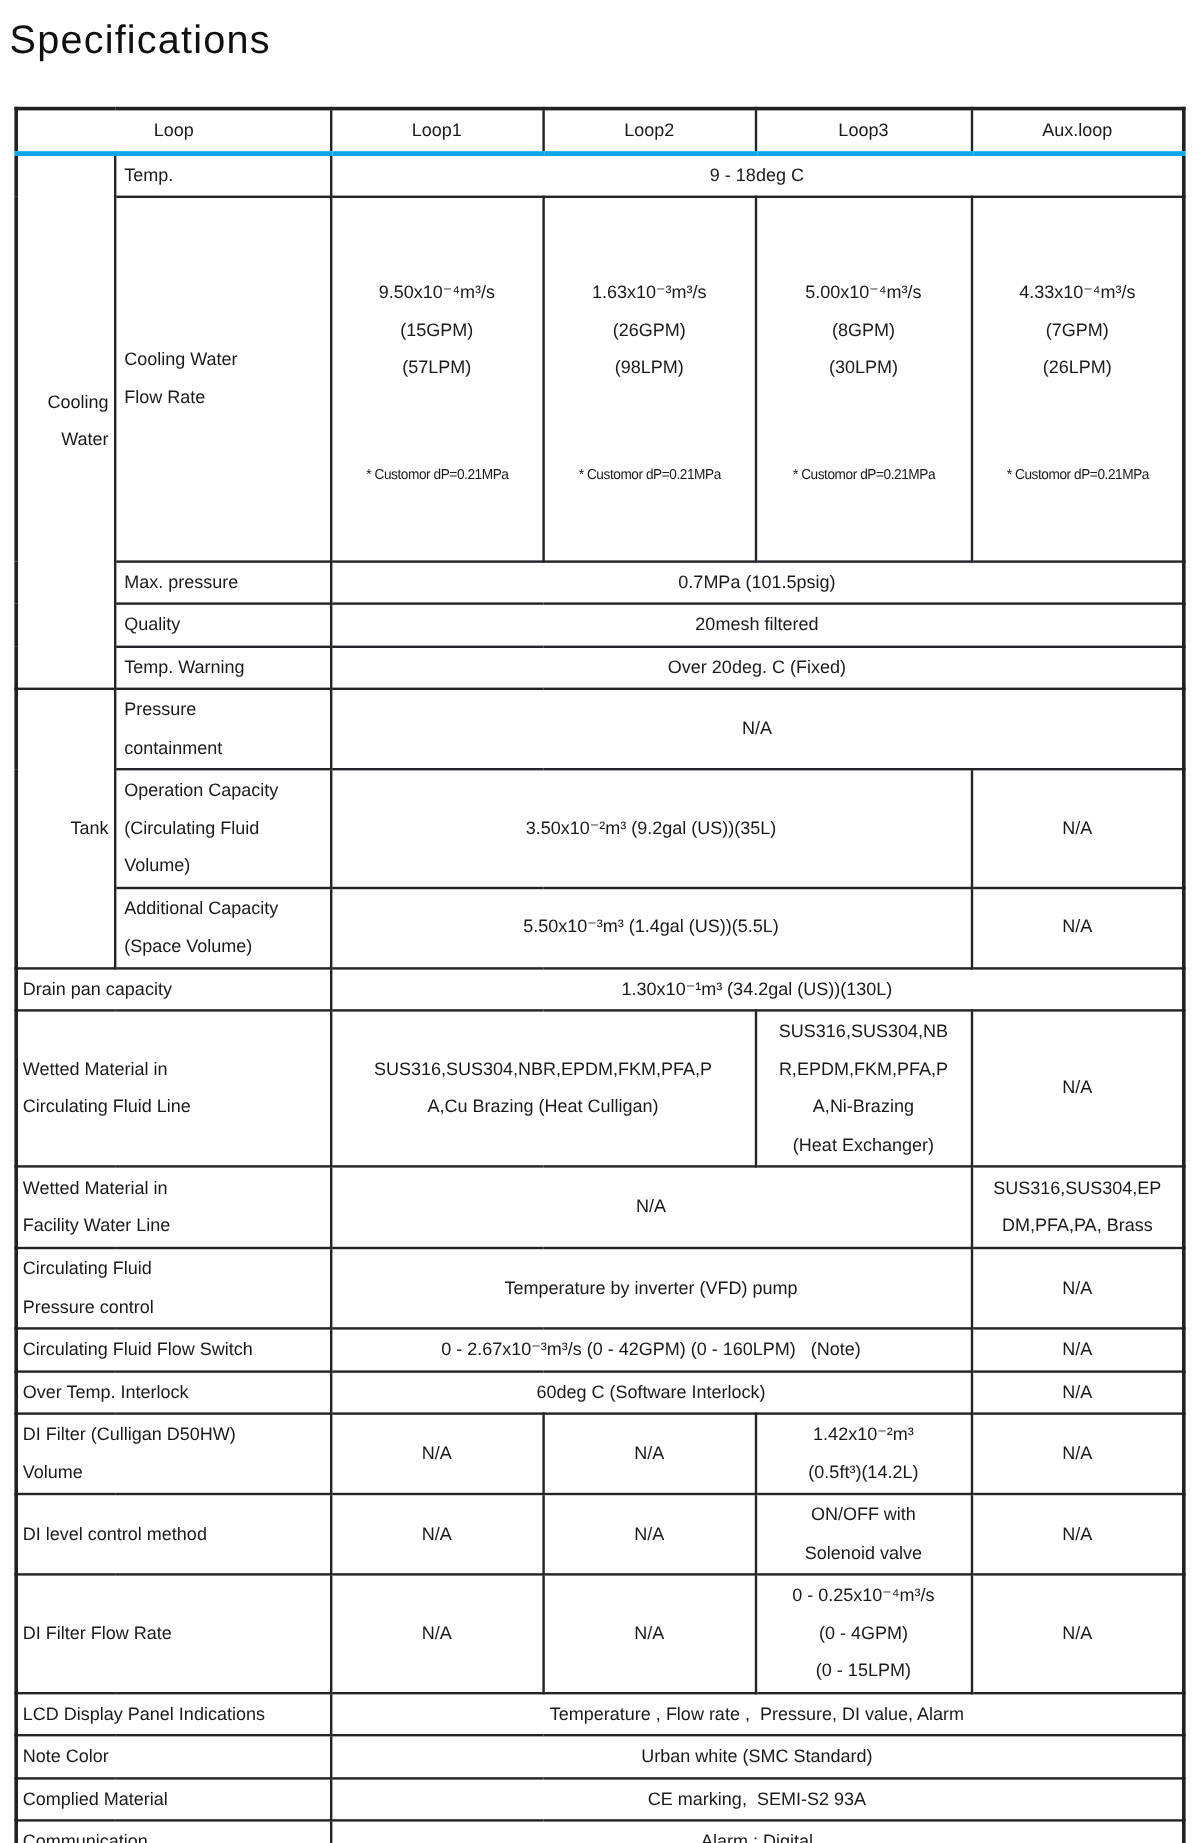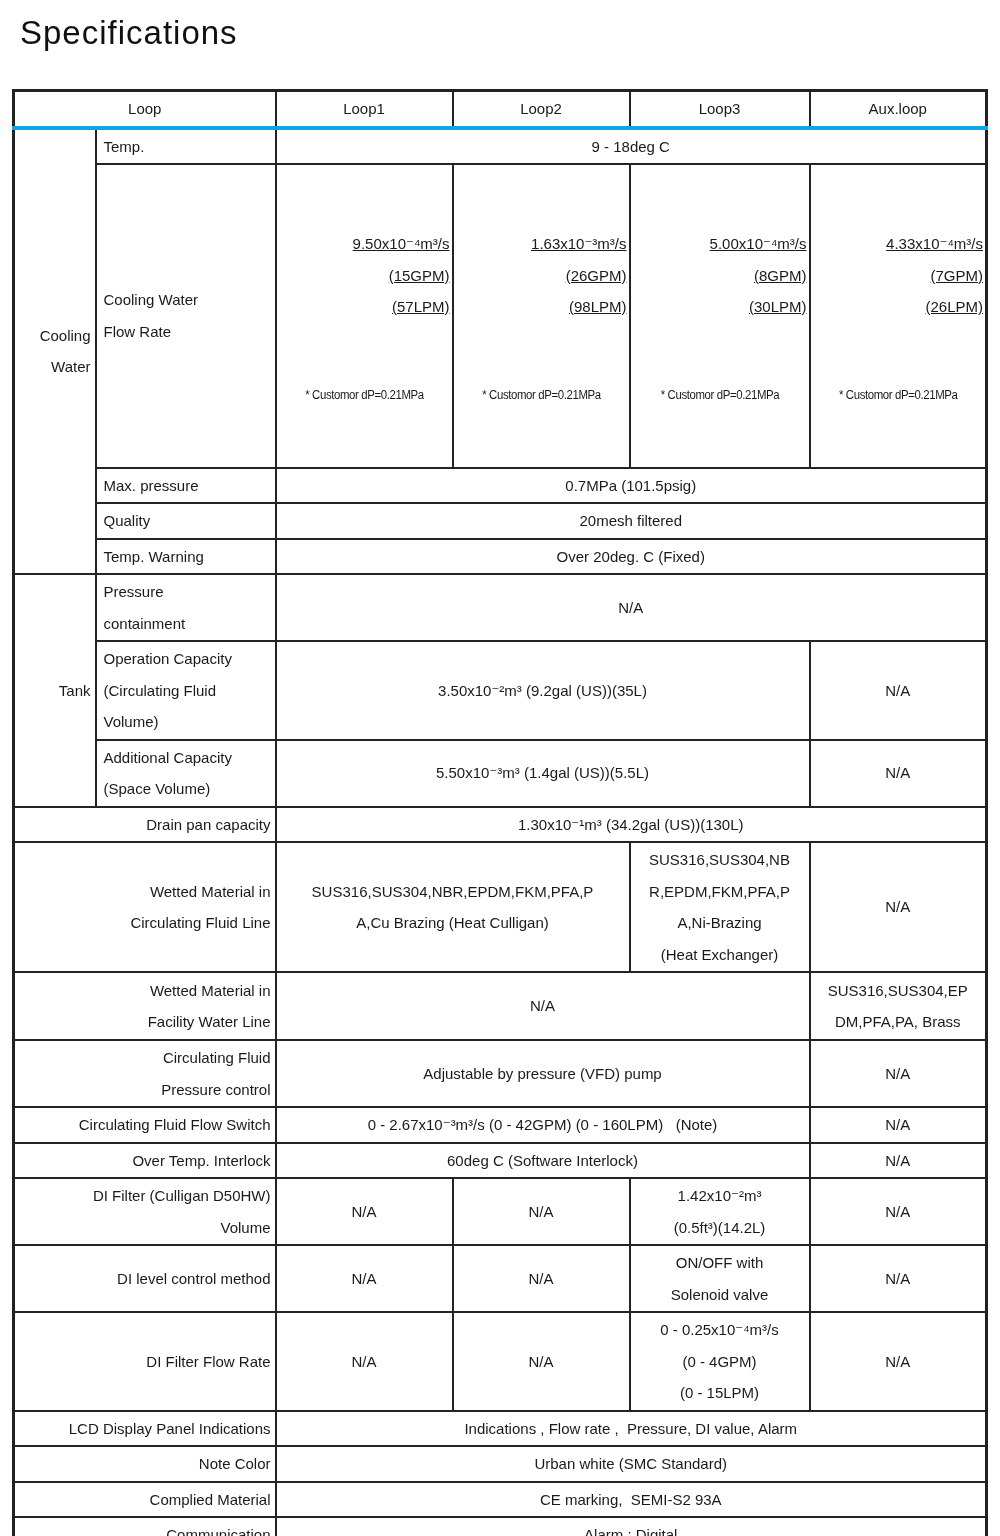--- a/index.html
+++ b/index.html
@@ -1,28 +1,28 @@
 <!DOCTYPE html>
 <html><head>
 <meta charset="utf-8">
 <style>
   html,body{margin:0;padding:0;background:#ffffff;}
   body{width:1000px;font-family:"Liberation Sans","DejaVu Sans",sans-serif;color:#1a1a1e;}
   .page{position:relative;width:1000px;min-height:1536px;}
-  h1.title{margin:14px 0 0 20px;font-size:33px;font-weight:400;letter-spacing:1px;color:#101014;}
+  h1.title{margin:14px 0 0 8px;font-size:33px;font-weight:400;letter-spacing:1px;color:#101014;}
   table.spec{border-collapse:collapse;table-layout:fixed;width:973px;margin:37px 0 0 12px;border:3px solid #222;}
   td{border:2px solid #242428;font-size:15px;line-height:2.1;padding:1px 4px;vertical-align:middle;
      white-space:pre-wrap;overflow:hidden;}
   tr.header td{border-bottom:4px solid #0ea5e9;}
   td.val{text-align:center;}
   td.lbl{text-align:left;padding-left:7px;}
-  td.lblc{text-align:right;}
+  td.lblc{text-align:left;}
   td.grp{text-align:right;}
   td.flowcell{padding:0 2px;}
-  .flow-main{white-space:pre-wrap;line-height:2.1;text-align:right;text-decoration:underline;}
+  .flow-main{white-space:pre-wrap;line-height:2.1;text-align:center;}
   .flow-note{font-size:12px;line-height:1.5;text-align:center;white-space:nowrap;
              transform:scaleX(0.95);transform-origin:center;letter-spacing:-0.4px;}
 </style>
 </head>
 <body>
 
 <div class="page">
   <h1 class="title">Specifications</h1>
 
   <table class="spec">
@@ -137,21 +137,21 @@
         <td colspan="2" class="lblc">Wetted Material in
 Facility Water Line</td>
         <td colspan="3" class="val">N/A</td>
         <td class="val">SUS316,SUS304,EP
 DM,PFA,PA, Brass</td>
       </tr>
 
       <tr style="height:65px">
         <td colspan="2" class="lblc">Circulating Fluid
 Pressure control</td>
-        <td colspan="3" class="val">Adjustable by pressure (VFD) pump</td>
+        <td colspan="3" class="val">Temperature by inverter (VFD) pump</td>
         <td class="val">N/A</td>
       </tr>
 
       <tr style="height:32px">
         <td colspan="2" class="lblc">Circulating Fluid Flow Switch</td>
         <td colspan="3" class="val">0 - 2.67x10⁻³m³/s (0 - 42GPM) (0 - 160LPM)   (Note)</td>
         <td class="val">N/A</td>
       </tr>
 
       <tr style="height:33px">
@@ -184,21 +184,21 @@
         <td class="val">N/A</td>
         <td class="val">N/A</td>
         <td class="val">0 - 0.25x10⁻⁴m³/s
 (0 - 4GPM)
 (0 - 15LPM)</td>
         <td class="val">N/A</td>
       </tr>
 
       <tr style="height:35px">
         <td colspan="2" class="lblc">LCD Display Panel Indications</td>
-        <td colspan="4" class="val">Indications , Flow rate ,  Pressure, DI value, Alarm</td>
+        <td colspan="4" class="val">Temperature , Flow rate ,  Pressure, DI value, Alarm</td>
       </tr>
 
       <tr style="height:33px">
         <td colspan="2" class="lblc">Note Color</td>
         <td colspan="4" class="val">Urban white (SMC Standard)</td>
       </tr>
 
       <tr style="height:33px">
         <td colspan="2" class="lblc">Complied Material</td>
         <td colspan="4" class="val">CE marking,  SEMI-S2 93A</td>

